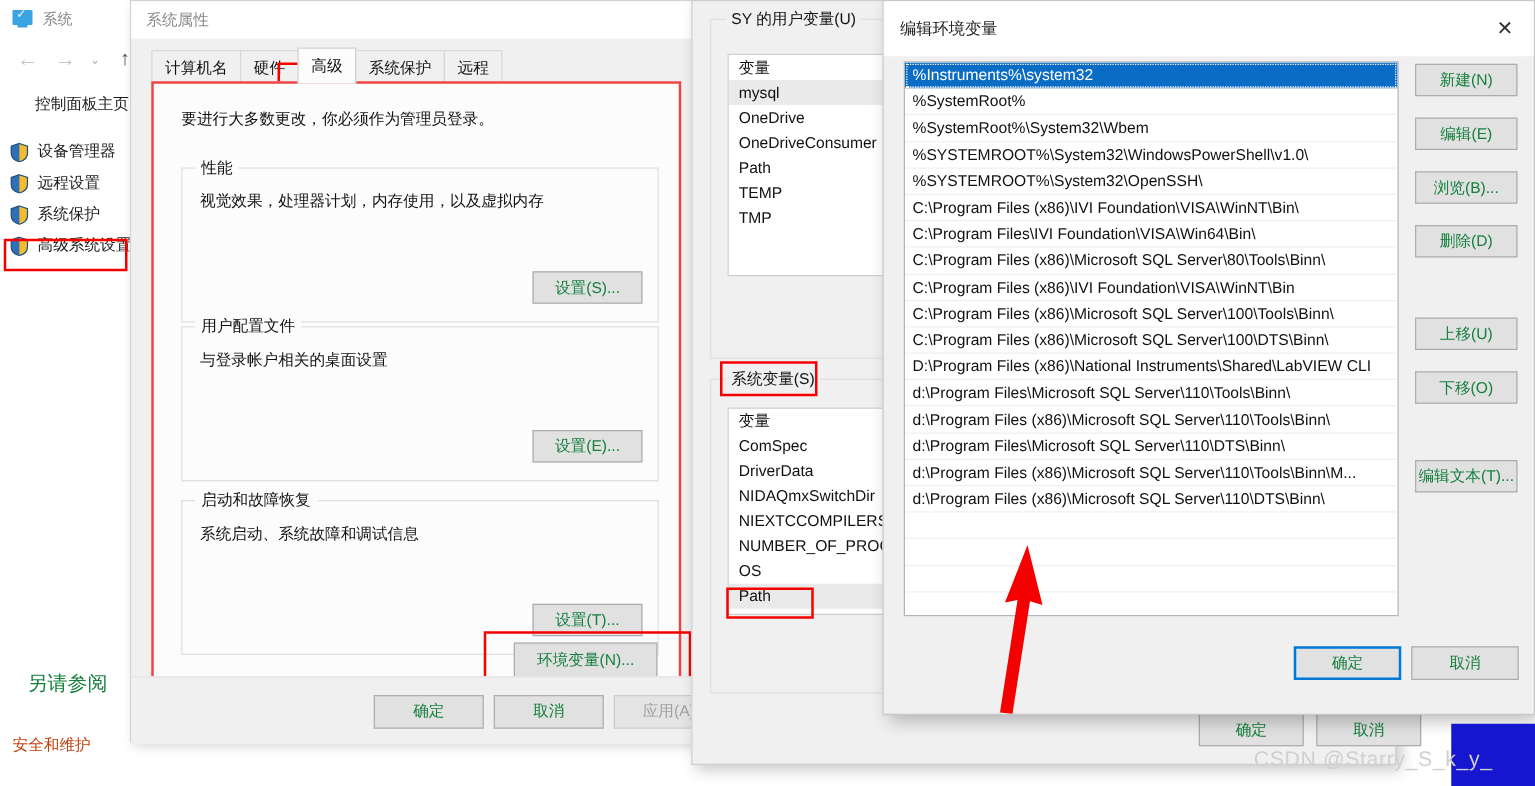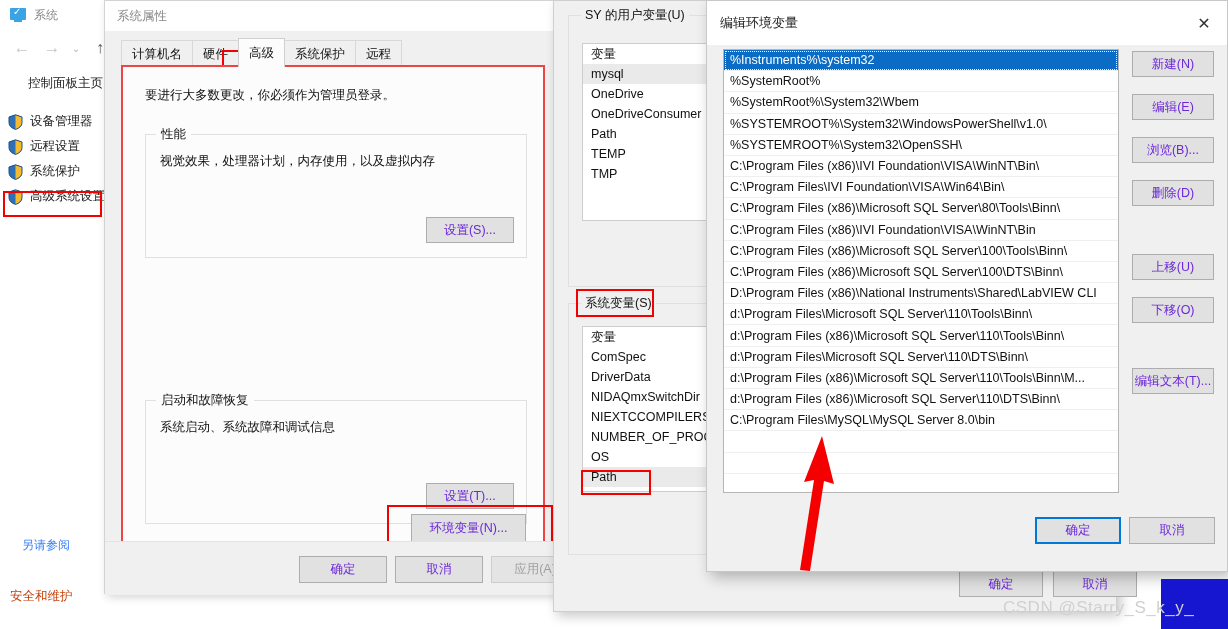--- a/index.html
+++ b/index.html
@@ -25,21 +25,21 @@
   .cp-nav { position:absolute; left:8px; top:34px; width:110px; height:28px; display:flex; align-items:center; gap:2px; }
   .nav-btn { width:28px; height:26px; display:flex; align-items:center; justify-content:center; font-size:17px; color:#c6c6c6; }
   .nav-btn.up { color:#555; font-size:16px; }
   .nav-btn.chev { font-size:10px; color:#b5b5b5; width:16px; }
 
   .cp-side { position:absolute; left:0px; top:70px; width:300px; }
   .cp-home { font-size:12.5px; color:#1a1a1a; padding:5px 0 5px 28px; }
   .cp-link { display:flex; align-items:center; gap:7px; padding:4px 0 4px 8px; font-size:12.5px; color:#1a1a1a; }
   .shield { width:15px; height:16px; position:relative; flex:0 0 15px; }
   .shield svg { display:block; }
-  .cp-seealso { position:absolute; left:22px; top:537px; font-size:12px; color:#3b82f6; }
+  .cp-seealso { position:absolute; left:22px; top:537px; font-size:16px; color:#15803d; }
   .cp-secmaint { position:absolute; left:10px; top:588px; font-size:12.5px; color:#c2410c; }
 
   .hl-box { position:absolute; border:2.5px solid #f50000; pointer-events:none; }
 
   
   .sp-dialog { position:absolute; left:104px; top:0px; width:456px; height:594px; background:#f0f0f0; border:1px solid #d3d3d3;
                box-shadow: 3px 3px 9px rgba(0,0,0,0.18); }
   .sp-titlebar { height:30px; background:#ffffff; display:flex; align-items:center; padding-left:12px; }
   .sp-title { font-size:12.5px; color:#8a8a8a; }
   .sp-body { position:absolute; left:0; top:30px; width:100%; height:564px; background:#f0f0f0; }
@@ -47,21 +47,21 @@
   .tabstrip { position:absolute; left:16px; top:6px; height:30px; display:flex; align-items:flex-end; }
   .tab { height:27px; padding:0 10px; display:flex; align-items:center; font-size:12.5px; color:#111;
          background:#f0f0f0; border:1px solid #d8d8d8; border-bottom:none; margin-right:-1px; }
   .tab.active { background:#fcfcfc; height:29px; border-color:#d0d0d0; z-index:2;text-align:center; }
   .tabpage { position:absolute; left:16px; top:34px; width:424px; height:486px; background:#fcfcfc; border:2px solid #ef4444; }
 
   .sp-note { position:absolute; left:22px; top:20px; font-size:12.5px; color:#111; }
   .group { position:absolute; border:1px solid #e0e0e0; }
   .group-label { position:absolute; top:-9px; left:10px; background:#fcfcfc; padding:0 5px; font-size:12.5px; color:#111; }
   .group-desc { position:absolute; font-size:12.5px; color:#111; }
-  .winbtn { border:1px solid #adadad; background:#e1e1e1; font-size:12.5px; color:#6d28d9;
+  .winbtn { border:1px solid #adadad; background:#e1e1e1; font-size:12.5px; color:#15803d;
             display:flex; align-items:center; justify-content:center; font-family:"Liberation Sans","DejaVu Sans",sans-serif; }
   .winbtn.disabled { color:#a0a0a0; background:#e4e4e4; border-color:#cdcdcd; }
   .winbtn.default { border:2px solid #0078d7; background:#e1e1e1; }
 
   .sp-footer { position:absolute; left:0; bottom:0; width:100%; height:54px; background:#f0f0f0; border-top:1px solid #e3e3e3; }
 
   
   .ev-dialog { position:absolute; left:553px; top:0px; width:564px; height:612px; background:#f0f0f0; border:1px solid #cfcfcf;
                box-shadow: 4px 4px 11px rgba(0,0,0,0.22); }
   .ev-group { position:absolute; border:1px solid #e0e0e0; }
@@ -179,20 +179,25 @@
 
       <div class="tabpage">
         <div class="sp-note">要进行大多数更改，你必须作为管理员登录。</div>
 
         <div class="group" style="left:22px; top:55px; width:382px; height:124px;margin-top:12px;">
           <span class="group-label">性能</span>
           <span class="group-desc" style="left:14px; top:18px;">视觉效果，处理器计划，内存使用，以及虚拟内存</span>
           <div class="winbtn" style="position:absolute; right:12px; bottom:14px; width:88px; height:26px;">设置(S)...</div>
         </div>
 
+        <div class="group" style="left:22px; top:194px; width:382px; height:124px;">
+          <span class="group-label">用户配置文件</span>
+          <span class="group-desc" style="left:14px; top:18px;">与登录帐户相关的桌面设置</span>
+          <div class="winbtn" style="position:absolute; right:12px; bottom:14px; width:88px; height:26px;">设置(E)...</div>
+        </div>
 
         <div class="group" style="left:22px; top:333px; width:382px; height:124px;">
           <span class="group-label">启动和故障恢复</span>
           <span class="group-desc" style="left:14px; top:18px;">系统启动、系统故障和调试信息</span>
           <div class="winbtn" style="position:absolute; right:12px; bottom:14px; width:88px; height:26px;">设置(T)...</div>
         </div>
 
         <div class="winbtn" style="position:absolute; left:288px; top:447px; width:115px; height:28px;">环境变量(N)...</div>
       </div>
       <div class="hl-box" style="left:282px; top:474px; width:166px; height:40px;"></div>
@@ -260,21 +265,20 @@
       <div class="path-row">C:\Program Files (x86)\Microsoft SQL Server\80\Tools\Binn\</div>
       <div class="path-row">C:\Program Files (x86)\IVI Foundation\VISA\WinNT\Bin</div>
       <div class="path-row">C:\Program Files (x86)\Microsoft SQL Server\100\Tools\Binn\</div>
       <div class="path-row">C:\Program Files (x86)\Microsoft SQL Server\100\DTS\Binn\</div>
       <div class="path-row">D:\Program Files (x86)\National Instruments\Shared\LabVIEW CLI</div>
       <div class="path-row">d:\Program Files\Microsoft SQL Server\110\Tools\Binn\</div>
       <div class="path-row">d:\Program Files (x86)\Microsoft SQL Server\110\Tools\Binn\</div>
       <div class="path-row">d:\Program Files\Microsoft SQL Server\110\DTS\Binn\</div>
       <div class="path-row">d:\Program Files (x86)\Microsoft SQL Server\110\Tools\Binn\M...</div>
       <div class="path-row">d:\Program Files (x86)\Microsoft SQL Server\110\DTS\Binn\</div>
-      <div class="path-row">C:\Program Files\MySQL\MySQL Server 8.0\bin</div>
       <div class="path-row"></div>
       <div class="path-row"></div>
       <div class="path-row"></div>
     </div>
 
     <div class="edit-side">
       <div class="winbtn">新建(N)</div>
       <div class="winbtn">编辑(E)</div>
       <div class="winbtn">浏览(B)...</div>
       <div class="winbtn" style="margin-bottom:48px;">删除(D)</div>

